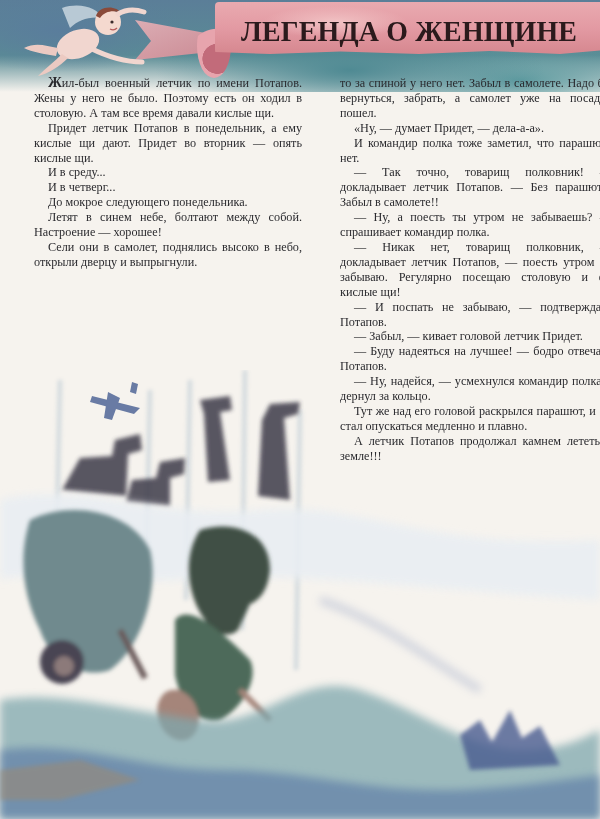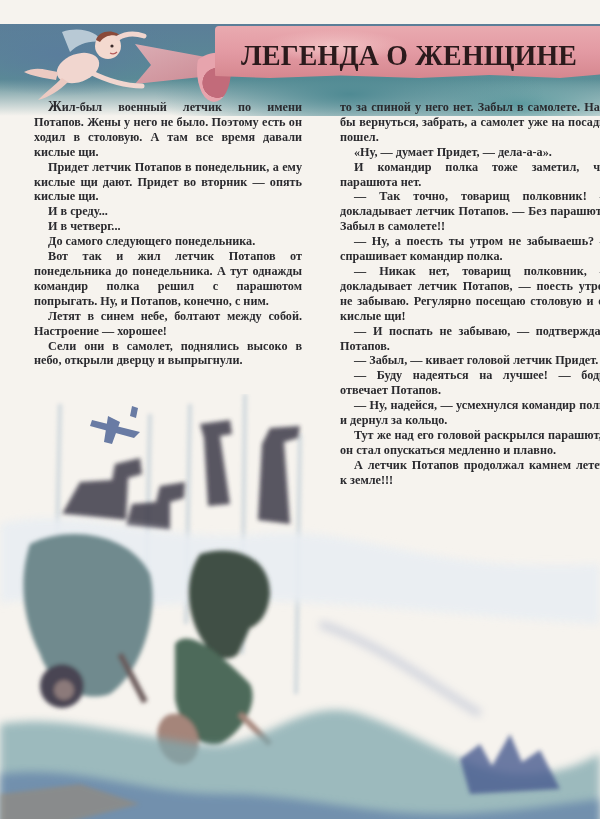--- a/index.html
+++ b/index.html
@@ -2,21 +2,21 @@
 <html><head>
   <meta charset="utf-8">
   <style>
     html, body { margin: 0; padding: 0; }
     body {
       width: 600px; height: 819px; overflow: hidden; position: relative;
       background: #f6f3ee;
       font-family: "Liberation Serif", "DejaVu Serif", serif;
       color: #2a2a2e;
     }
-    .page { position: absolute; inset: 0; overflow: hidden; margin-top: 24px; }
+    .page { position: absolute; inset: 0; overflow: hidden; }
 
     
     .header-band {
       position: absolute; left: 0; top: 0; width: 600px; height: 92px;
       background:
         radial-gradient(ellipse 180px 60px at 60px 30px, #5a7d9c 0%, rgba(90,125,156,0) 70%),
         radial-gradient(ellipse 260px 70px at 350px 70px, #4f8a93 0%, rgba(79,138,147,0) 75%),
         radial-gradient(ellipse 200px 50px at 520px 80px, #5e9ba0 0%, rgba(94,155,160,0) 75%),
         linear-gradient(180deg, #5b7e98 0%, #5a8c95 60%, rgba(246,243,238,0) 100%);
     }
@@ -50,21 +50,21 @@
     
     .cherub { position: absolute; left: 20px; top: 2px; width: 140px; height: 80px; }
 
     
     .column {
       position: absolute; top: 76px; font-size: 12.2px; line-height: 14.9px;
       text-align: justify; hyphens: manual;
     }
     .col-left { left: 34px; width: 268px; }
     .col-right { left: 340px; width: 272px; }
-    .para { margin: 0; text-indent: 14px; font-weight: bold; }
+    .para { margin: 0; text-indent: 14px; }
     .para.first::first-letter { font-weight: bold; font-size: 14px; }
 
     
     .illustration { position: absolute; left: 0; top: 370px; width: 600px; height: 449px; }
   </style>
 </head>
 <body>
 
 <div class="page">
 
@@ -90,22 +90,21 @@
 
     <path d="M98 12 C108 6 118 8 124 10" stroke="#f1d6cf" stroke-width="5" fill="none" stroke-linecap="round"></path>
     <path d="M70 46 C90 56 108 60 122 60" stroke="#f1d6cf" stroke-width="5" fill="none" stroke-linecap="round"></path>
   </svg>
 
   <div class="column col-left">
     <p class="para first">Жил-был военный летчик по имени Потапов. Жены у него не было. Поэтому есть он ходил в столовую. А там все время давали кислые щи.</p>
     <p class="para">Придет летчик Потапов в понедельник, а ему кислые щи дают. Придет во вторник — опять кислые щи.</p>
     <p class="para">И в среду...</p>
     <p class="para">И в четверг...</p>
-    <p class="para">До самого следующего понедельника.</p>
-    <p class="para">Вот так и жил летчик Потапов от понедельника до понедельника. А тут однажды командир полка решил с парашютом попрыгать. Ну, и Потапов, конечно, с ним.</p>
+    <p class="para">До мокрое следующего понедельника.</p>
     <p class="para">Летят в синем небе, болтают между собой. Настроение — хорошее!</p>
     <p class="para">Сели они в самолет, поднялись высоко в небо, открыли дверцу и выпрыгнули.</p>
   </div>
 
   <div class="column col-right">
     <p class="para" style="text-indent:0">то за спиной у него нет. Забыл в самолете. Надо бы вернуться, забрать, а самолет уже на посадку пошел.</p>
     <p class="para">«Ну, — думает Придет, — дела-а-а».</p>
     <p class="para">И командир полка тоже заметил, что парашюта нет.</p>
     <p class="para">— Так точно, товарищ полковник! — докладывает летчик Потапов. — Без парашюта! Забыл в самолете!!</p>
     <p class="para">— Ну, а поесть ты утром не забываешь? — спрашивает командир полка.</p>

